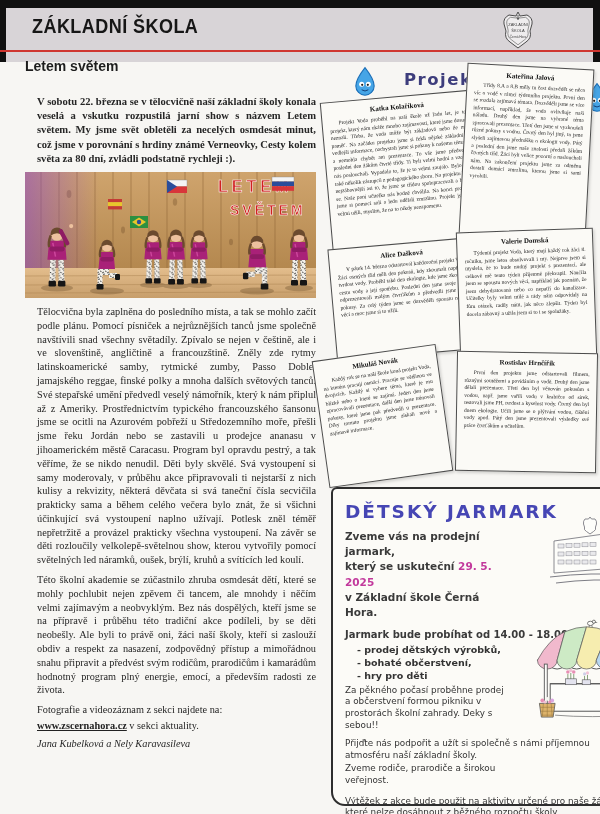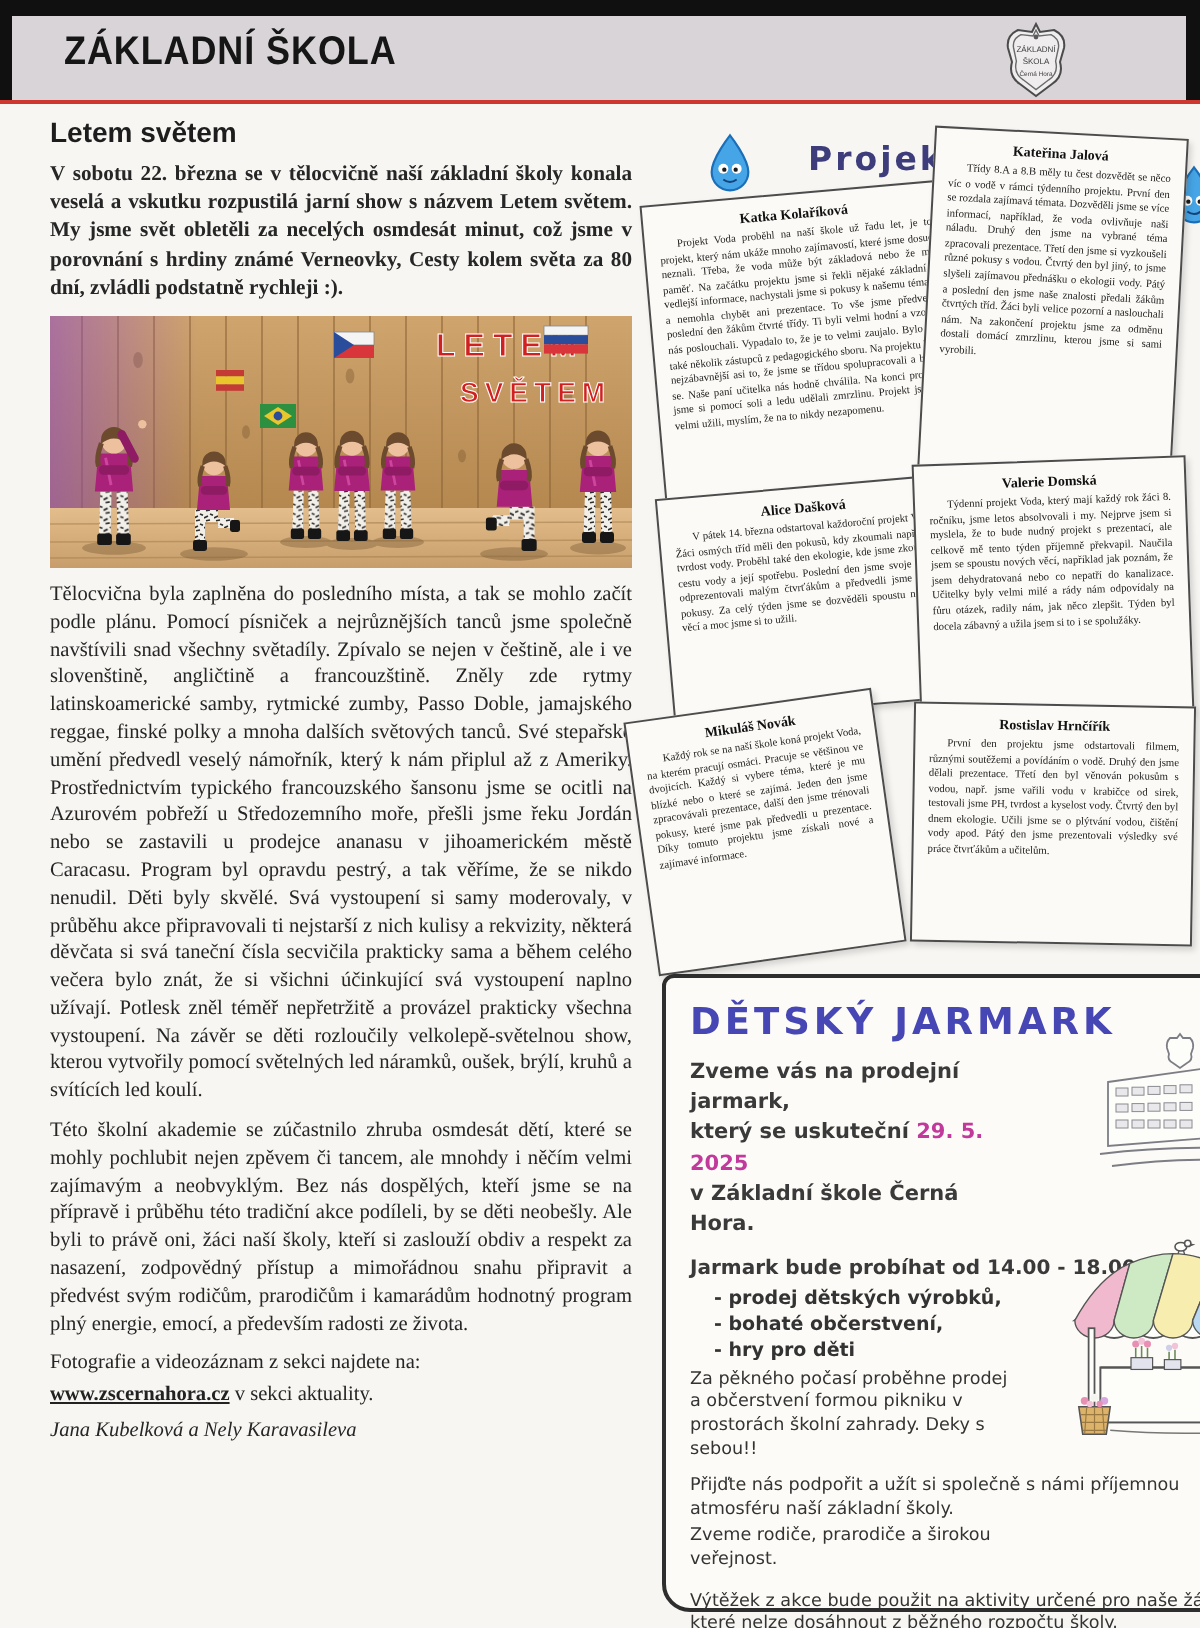--- a/index.html
+++ b/index.html
@@ -1,31 +1,31 @@
 <!DOCTYPE html>
 <html><head>
 <meta charset="utf-8">
 <style>
   html,body{margin:0;padding:0;background:#e8e6e3;}
   .page{position:relative;width:600px;height:814px;background:#f7f6f3;overflow:hidden;
         font-family:"Liberation Serif",serif;color:#262626;}
   
   .topbar{position:absolute;top:0;left:0;right:0;height:8px;background:#101010;}
-  .header-band{position:absolute;top:8px;left:0;right:0;height:44px;background:#d8d4d7;
+  .header-band{position:absolute;top:8px;left:0;right:0;height:54px;background:#d8d4d7;
         border-left:6px solid #101010;border-right:7px solid #101010;box-sizing:border-box;padding-left:24px;}
   .school-title{position:absolute;left:26px;top:7px;font-family:"Liberation Sans",sans-serif;
         font-weight:bold;font-size:20px;letter-spacing:.5px;color:#161616;transform:scaleX(.9);
         transform-origin:left center;}
   .emblem{position:absolute;right:58px;top:3px;}
   .redline{position:absolute;top:50px;left:0;right:0;height:2px;background:#cf3630;}
   
   .article{position:absolute;left:25px;top:58px;width:291px;}
-  .article h2{margin:0 0 7px 0;font-family:"Liberation Sans",sans-serif;font-size:14px;
+  .article h2{margin:0 0 21px 0;font-family:"Liberation Sans",sans-serif;font-size:14px;
         font-weight:bold;color:#1d1d1d;}
-  .article p{margin:0 0 6px 0;font-size:10.3px;line-height:1.34;text-align:justify;}
+  .article p{margin:0 0 6px 12px;font-size:10.3px;line-height:1.34;text-align:justify;}
   .article p.intro{font-weight:bold;font-size:10.6px;}
   .photo-wrap{margin:3px 0 7px 0;line-height:0;}
   .link-line{margin-bottom:2px !important;}
   .url{text-decoration:underline;color:#222;font-weight:bold;}
   .signature{text-align:right;font-style:italic;font-size:11px;margin-top:4px !important;}
   
   .voda{position:absolute;left:320px;top:56px;width:280px;height:430px;}
   .voda-title{position:absolute;left:84px;top:14px;font-family:"DejaVu Sans",sans-serif;
         font-weight:bold;font-size:16.5px;letter-spacing:1.5px;color:#3d3d7c;}
   .drop{position:absolute;}

